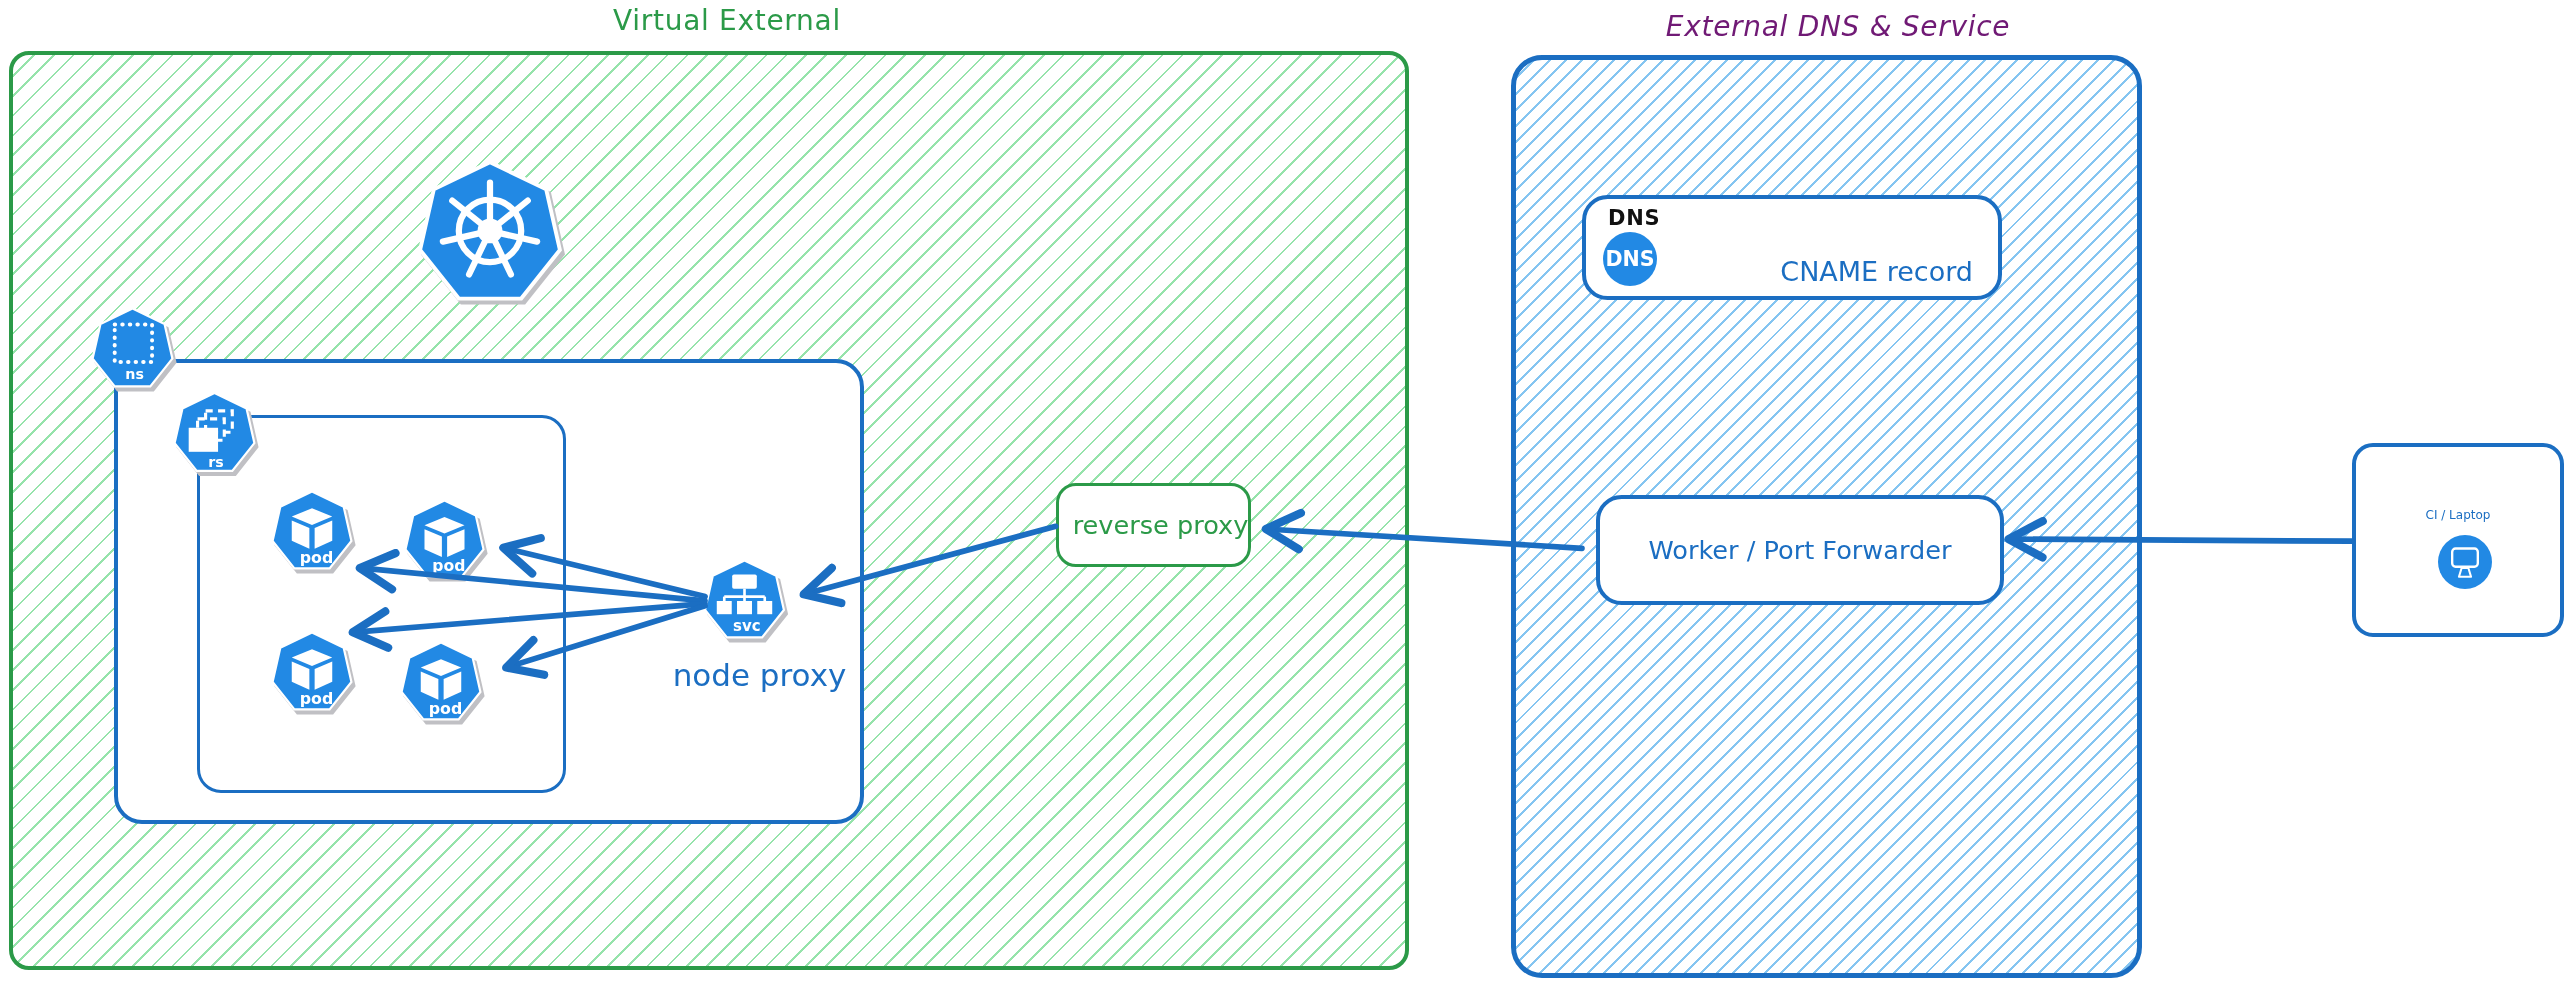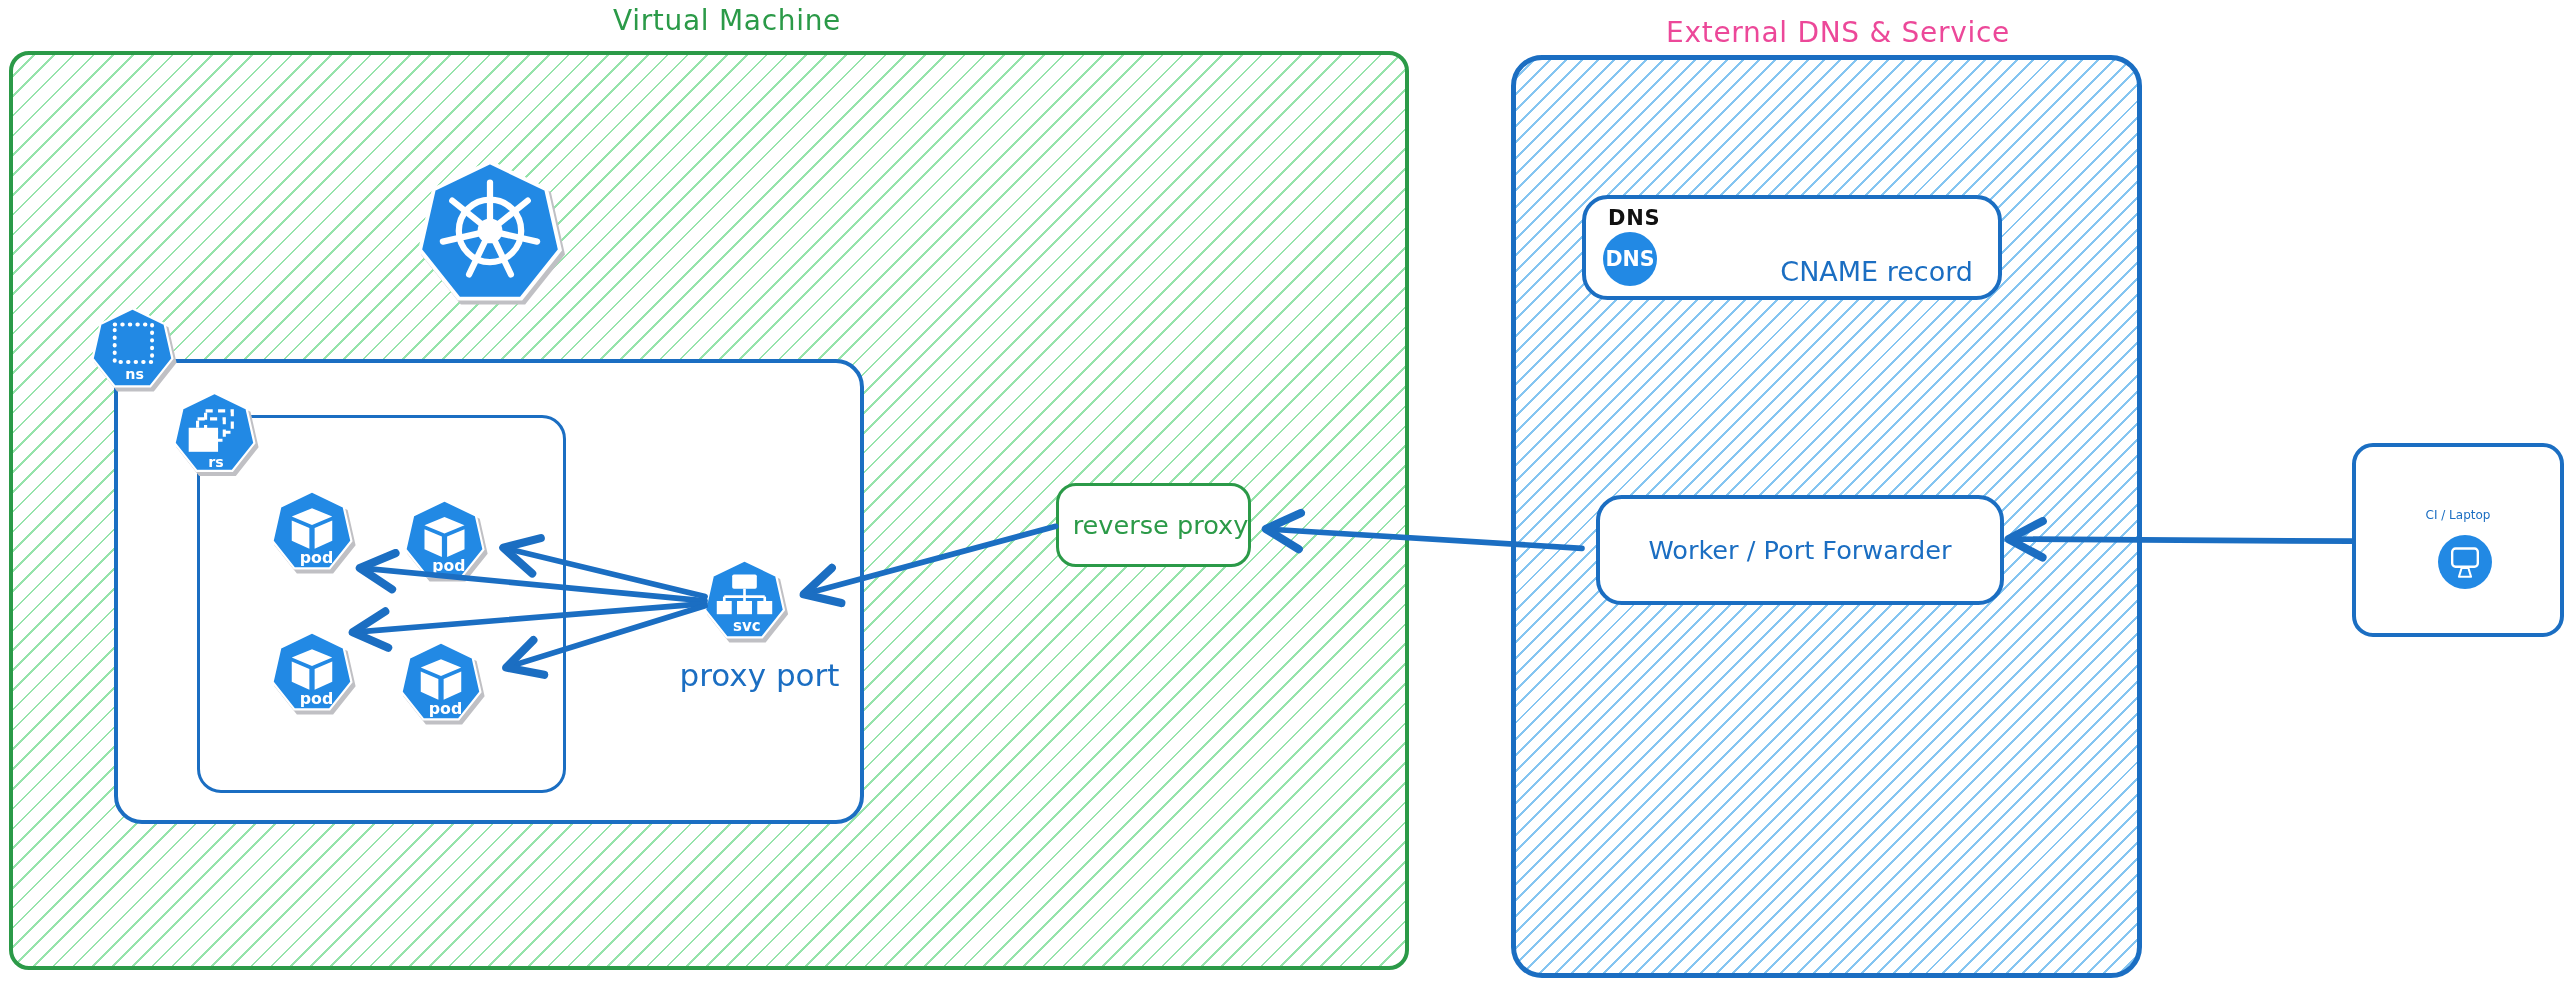--- a/index.html
+++ b/index.html
@@ -19,21 +19,21 @@
     left:1511px;top:55px;width:631px;height:923px;
     border:5px solid #1b6ec2;border-radius:31px;box-sizing:border-box;
     background-image:repeating-linear-gradient(135deg,#85c5f1 0 2.1px,transparent 2.1px 11.4px);
   }
 
   
   .diagram-title{
     text-align:center;font-size:28px;letter-spacing:0.7px;white-space:nowrap;
   }
   .vm-title{left:514px;top:4.3px;width:426px;color:#2b9a48;}
-  .ext-title{left:1625px;top:16px;width:426px;color:#ec4899;}
+  .ext-title{left:1625px;top:10px;width:426px;color:#701a75;font-style:italic;}
 
   
   .whitebox{background:#fff;box-sizing:border-box;}
   .ns-box{left:114px;top:359px;width:750px;height:465px;border:4.3px solid #1b6ec2;border-radius:28px;}
   .rs-box{left:197px;top:415px;width:369px;height:378px;border:3.6px solid #1b6ec2;border-radius:24px;}
   .rproxy-box{
     left:1056px;top:483px;width:195px;height:84px;border:3.6px solid #2b9a48;border-radius:20px;
     display:flex;align-items:center;justify-content:center;
     color:#2b9a48;font-size:25.6px;white-space:nowrap;padding-left:14px;
   }
@@ -75,21 +75,21 @@
   .svc-icon{left:699px;top:557px;}
 
   .arrows{left:0;top:0;pointer-events:none;}
 </style>
 </head>
 <body>
 
 <div class="canvas">
 
   <div class="abs vm-box"></div>
-  <div class="abs diagram-title vm-title">Virtual Machine</div>
+  <div class="abs diagram-title vm-title">Virtual External</div>
 
   <div class="abs ext-box"></div>
   <div class="abs diagram-title ext-title">External DNS &amp; Service</div>
 
   <div class="abs whitebox ns-box"></div>
   <div class="abs whitebox rs-box"></div>
 
   <svg class="abs k8s-logo hepta" width="156" height="156" viewBox="0 0 100 100">
     <polygon points="50,4 86,21.3 94.8,60.2 70,91.4 30,91.4 5.2,60.2 14,21.3" fill="#2289e4" stroke="#fff" stroke-width="2.5"></polygon>
     <g stroke="#fff" stroke-width="4" stroke-linecap="round" fill="none">
@@ -169,21 +169,21 @@
         <line x1="50" y1="45" x2="50" y2="50"></line>
         <line x1="73" y1="45" x2="73" y2="50"></line>
       </g>
       <rect x="18.5" y="50" width="17" height="15" fill="#fff"></rect>
       <rect x="41.5" y="50" width="17" height="15" fill="#fff"></rect>
       <rect x="64.5" y="50" width="17" height="15" fill="#fff"></rect>
     </g>
     <text x="37" y="84" font-size="17">svc</text>
   </svg>
 
-  <div class="abs nodeport-label">proxy port</div>
+  <div class="abs nodeport-label">node proxy</div>
 
   <div class="abs whitebox rproxy-box">
     <span>reverse proxy</span>
   </div>
 
   <div class="abs whitebox dns-box"></div>
   <div class="abs dns-header">DNS</div>
   <div class="abs dns-badge">
     <span>DNS</span>
   </div>

